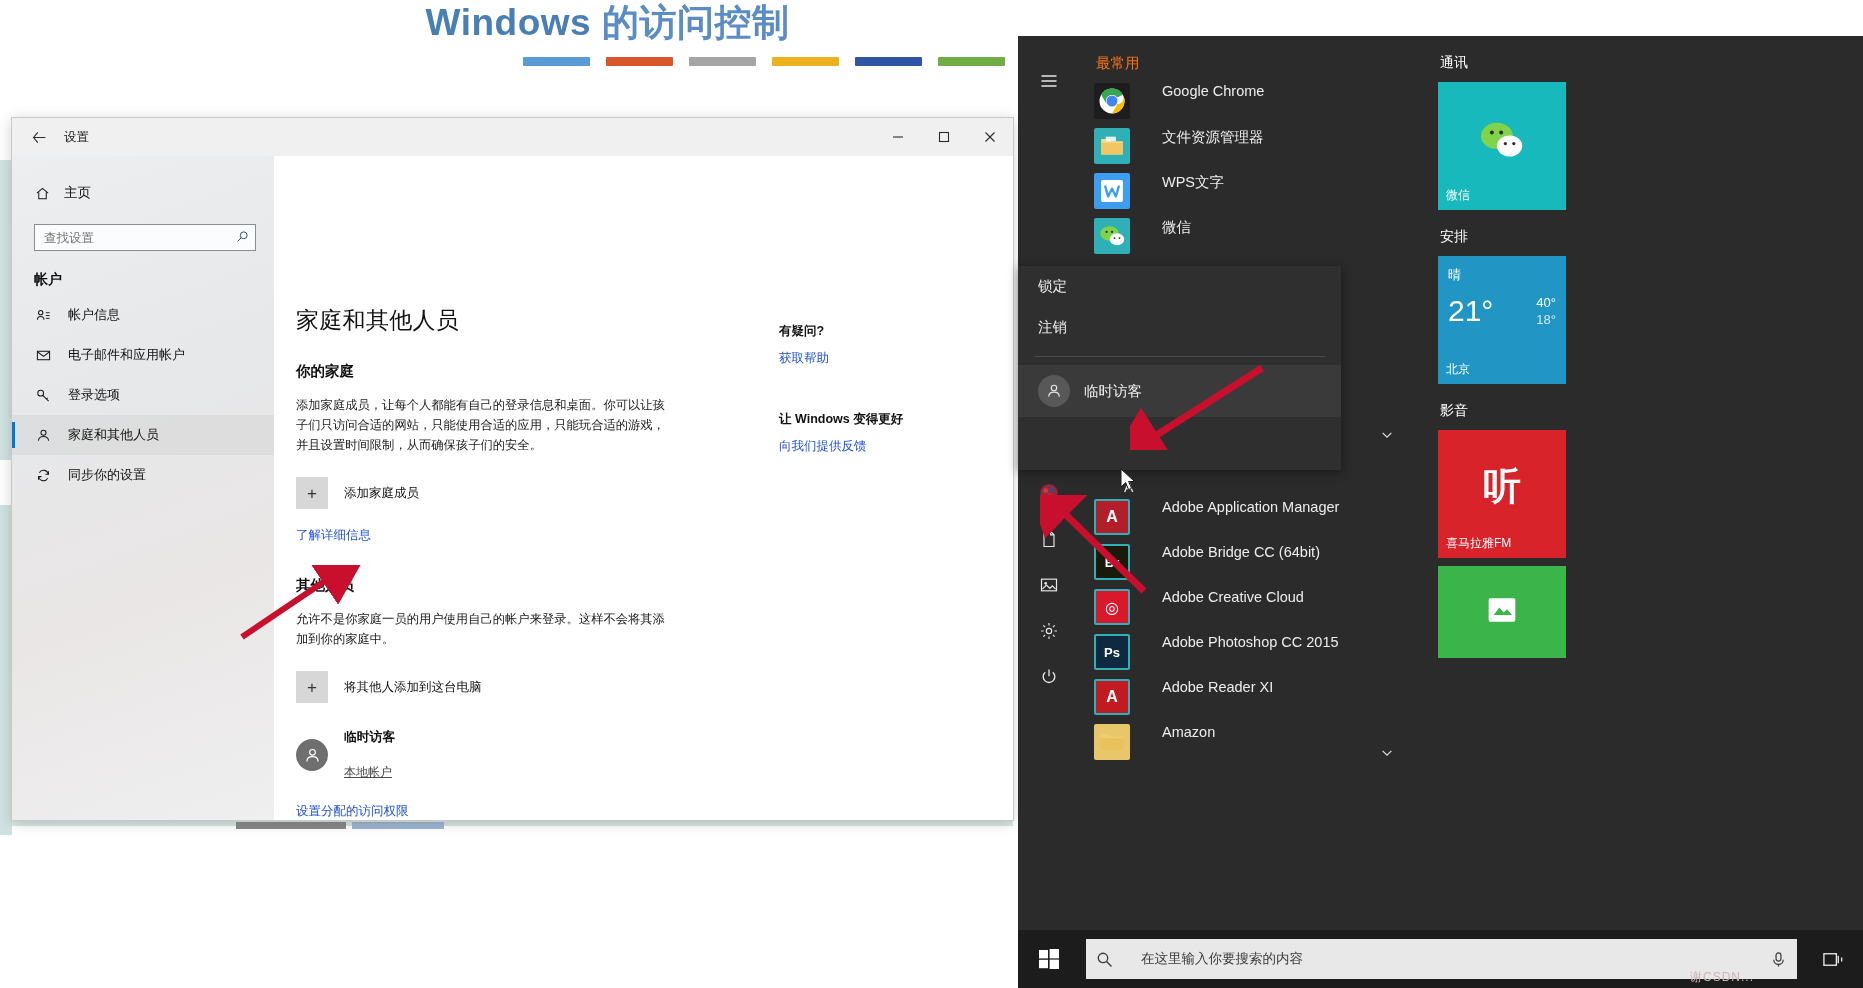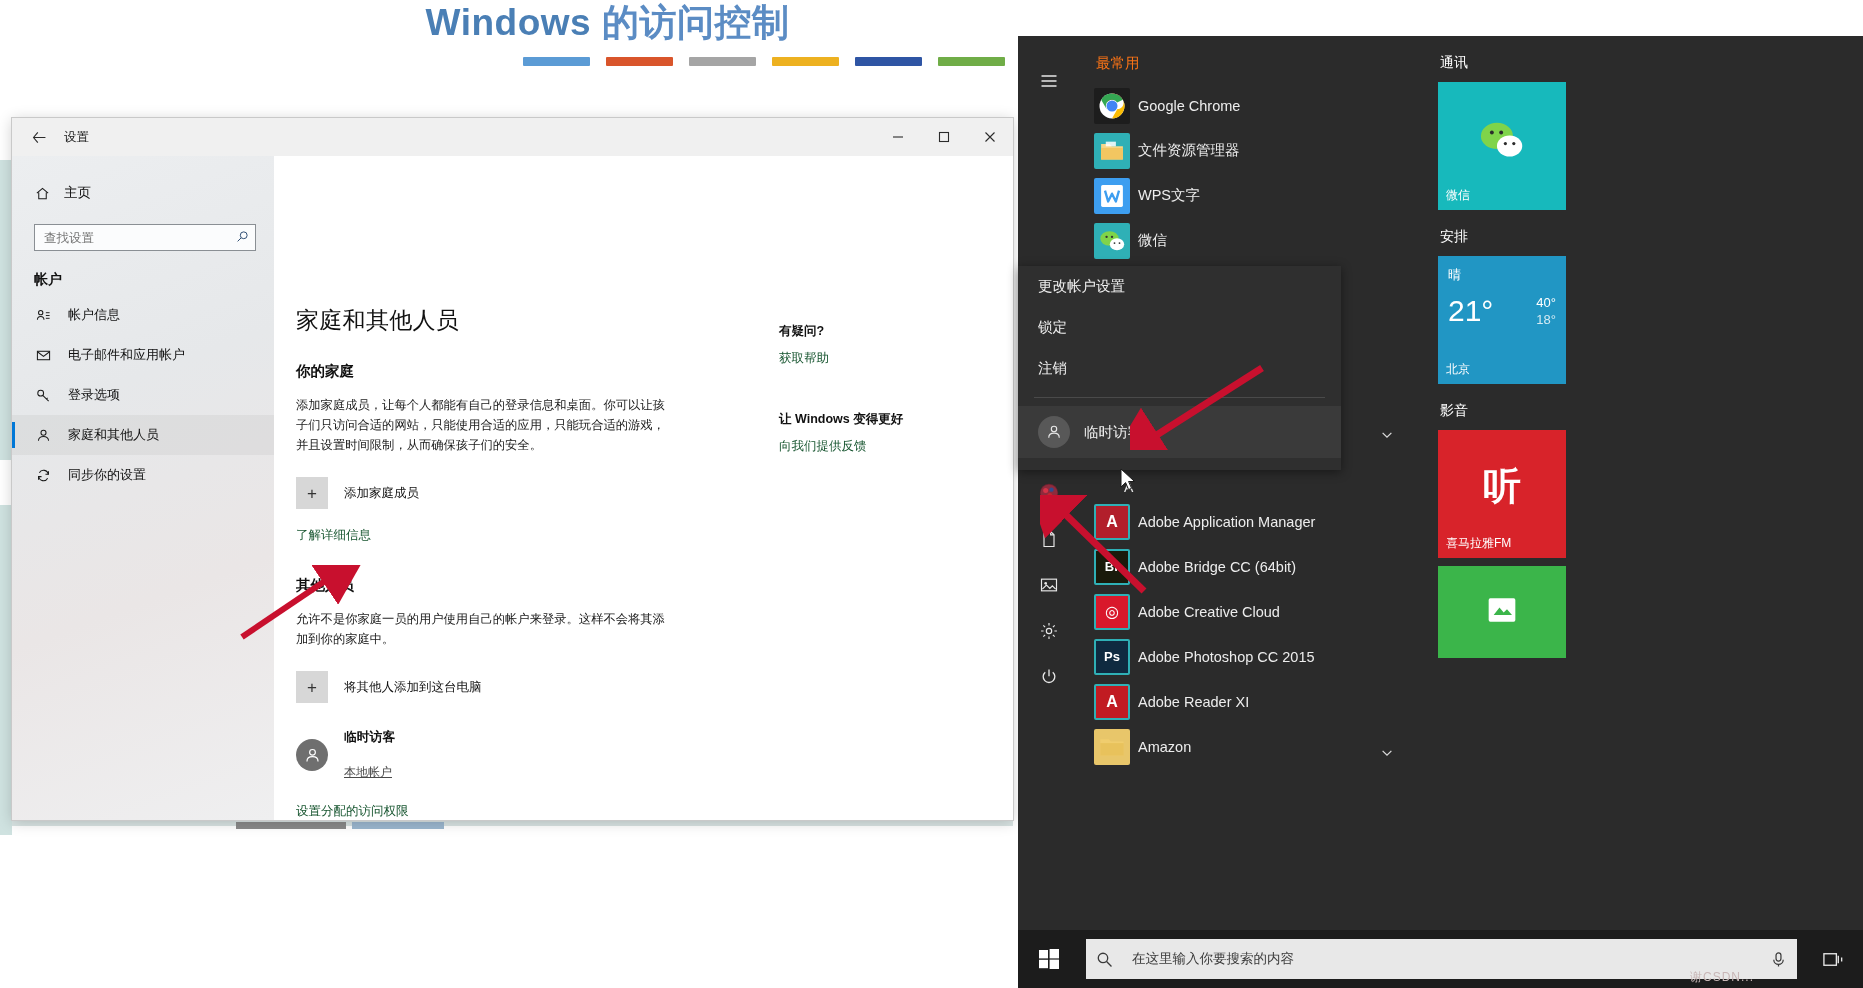--- a/index.html
+++ b/index.html
@@ -69,21 +69,21 @@
   .nav-item.selected:before { content:""; position:absolute; left:0; top:7px; bottom:7px; width:3px; background:#0078d7; }
 
   .content { flex:1; position:relative; padding: 34px 0 0 22px; background:#fff; overflow:hidden; }
   .page-title { font-size: 23px; color:#111; font-weight: 400; letter-spacing:.3px;}
   .sec-title { font-size: 14.5px; color:#111; font-weight: bold; margin-top: 26px; }
   .para { font-size: 12.3px; color:#1a1a1a; line-height: 20px; margin-top: 14px; max-width: 375px; }
   .plus-row { display:flex; align-items:center; gap: 16px; margin-top: 22px; }
   .plus-box { width: 32px; height: 32px; background:#d7d7d7; display:flex; align-items:center; justify-content:center;
               font-size:17px; color:#333; line-height:1; }
   .plus-label { font-size: 12.5px; color:#111; }
-  .link { color:#14532d; font-size:12.5px; display:inline-block; }
+  .link { color:#1d4ed8; font-size:12.5px; display:inline-block; }
   .user-row { display:flex; align-items:center; gap: 16px; margin-top: 26px; }
   .avatar-circle { width: 32px; height: 32px; border-radius: 50%; background:#6f6f6f;
                    display:flex; align-items:center; justify-content:center; }
   .avatar-circle svg { width: 19px; height: 19px; }
   .user-name { font-size: 12.8px; color:#111; font-weight: bold; }
   .user-sub { font-size: 12px; color:#4a4a4a; margin-top: 18px; text-decoration: underline; }
 
   .help-panel { position:absolute; right: 8px; top: 52px; width: 226px; }
   .help-h { font-size: 12.5px; font-weight: bold; color:#111; }
   .help-l { display:block; margin-top: 10px; }
@@ -96,35 +96,35 @@
   }
   .sm-left-rail {
     position:absolute; left:0; top:0; width: 62px; bottom: 58px; background:#2b2b2b;
     display:flex; flex-direction:column; align-items:center; padding-top: 22px; z-index: 6;
   }
   .rail-btn { width: 44px; height: 46px; display:flex; align-items:center; justify-content:center; color:#e8e8e8; }
   .rail-btn svg { width: 20px; height: 20px; }
 
   .sm-apps { position:absolute; left: 62px; top: 0; width: 340px; bottom: 58px; }
   .sm-group-head { font-size: 14.5px; color:#f97316; padding: 18px 0 10px 16px; font-weight: 400;}
-  .app-row { display:flex; align-items:center; gap: 8px; height: 45px; padding-left: 14px; }
+  .app-row { display:flex; align-items:flex-start; gap: 32px; height: 45px; padding-left: 14px; }
   .app-ico { width: 36px; height: 36px; display:flex; align-items:center; justify-content:center;
              border-radius: 2px; font-weight:bold; font-size: 15px; color:#fff; flex: 0 0 36px;}
   .app-name { font-size: 14.5px; color:#ededed; white-space:nowrap; }
   .alpha-head { font-size: 14px; color:#e6e6e6; padding: 10px 0 4px 44px; }
 
   .sm-tiles { position:absolute; left: 402px; top:0; right:0; bottom: 58px; padding: 14px 16px 0 18px; }
   .tile-group-title { font-size: 14px; color:#fff; margin: 4px 0 10px 2px; }
   .tile { position: relative; overflow:hidden; }
   .tile-label { position:absolute; left:8px; bottom:6px; font-size: 12px; color:#fff; }
 
   
   .taskbar { position:absolute; left:0; right:0; bottom:0; height: 58px; background:#1c1c1c; display:flex; align-items:center; }
   .tb-start { width: 62px; height: 58px; display:flex; align-items:center; justify-content:center; }
-  .tb-search { flex:1; height: 40px; margin: 0 6px; background:#e8e8e8; display:flex; align-items:center; padding: 0 10px; gap:19px;font-family:Liberation Mono, monospace; }
+  .tb-search { flex:1; height: 40px; margin: 0 6px; background:#e8e8e8; display:flex; align-items:center; padding: 0 10px; gap:28px;font-family:Liberation Mono, monospace; }
   .tb-search .ph { font-size: 13.5px; color:#3a3a3a; flex:1; }
   .tb-icon { color:#3a3a3a; display:flex; align-items:center; }
   .tb-right { width: 60px; height:58px; display:flex; align-items:center; justify-content:center; color:#e8e8e8; }
 
   
   .ctx-menu {
     position:absolute; left: 1018px; top: 266px; width: 323px; height: 204px;
     background: #2f2f2f; box-shadow: 0 2px 10px rgba(0,0,0,.45); z-index: 20;
   }
   .ctx-item { height: 41px; display:flex; align-items:center; padding-left: 20px; font-size: 14.5px; color:#f0f0f0; }
@@ -517,21 +517,20 @@
         <svg width="23" height="23" viewBox="0 0 24 24">
             <rect x="2" y="6" width="13" height="12" fill="none" stroke="#e8e8e8" stroke-width="1.4"></rect>
             <path d="M17 8v8M20.5 10v4" stroke="#e8e8e8" stroke-width="1.4"></path>
           </svg>
       </div>
     </div>
   </div>
 
   <div class="ctx-menu">
     <div id="ctx-items">
-        <div class="ctx-item">更改帐户设置</div>
         <div class="ctx-item">锁定</div>
         <div class="ctx-item">注销</div>
       </div>
     <div class="ctx-sep"></div>
     <div class="ctx-account">
       <div class="cav">
         <svg viewBox="0 0 24 24">
             <circle cx="12" cy="8" r="3.6" fill="none" stroke="#e8e8e8" stroke-width="1.5"></circle>
             <path d="M5 19.5 c0-4 3.2-6 7-6 s7 2 7 6" fill="none" stroke="#e8e8e8" stroke-width="1.5"></path>
           </svg>

